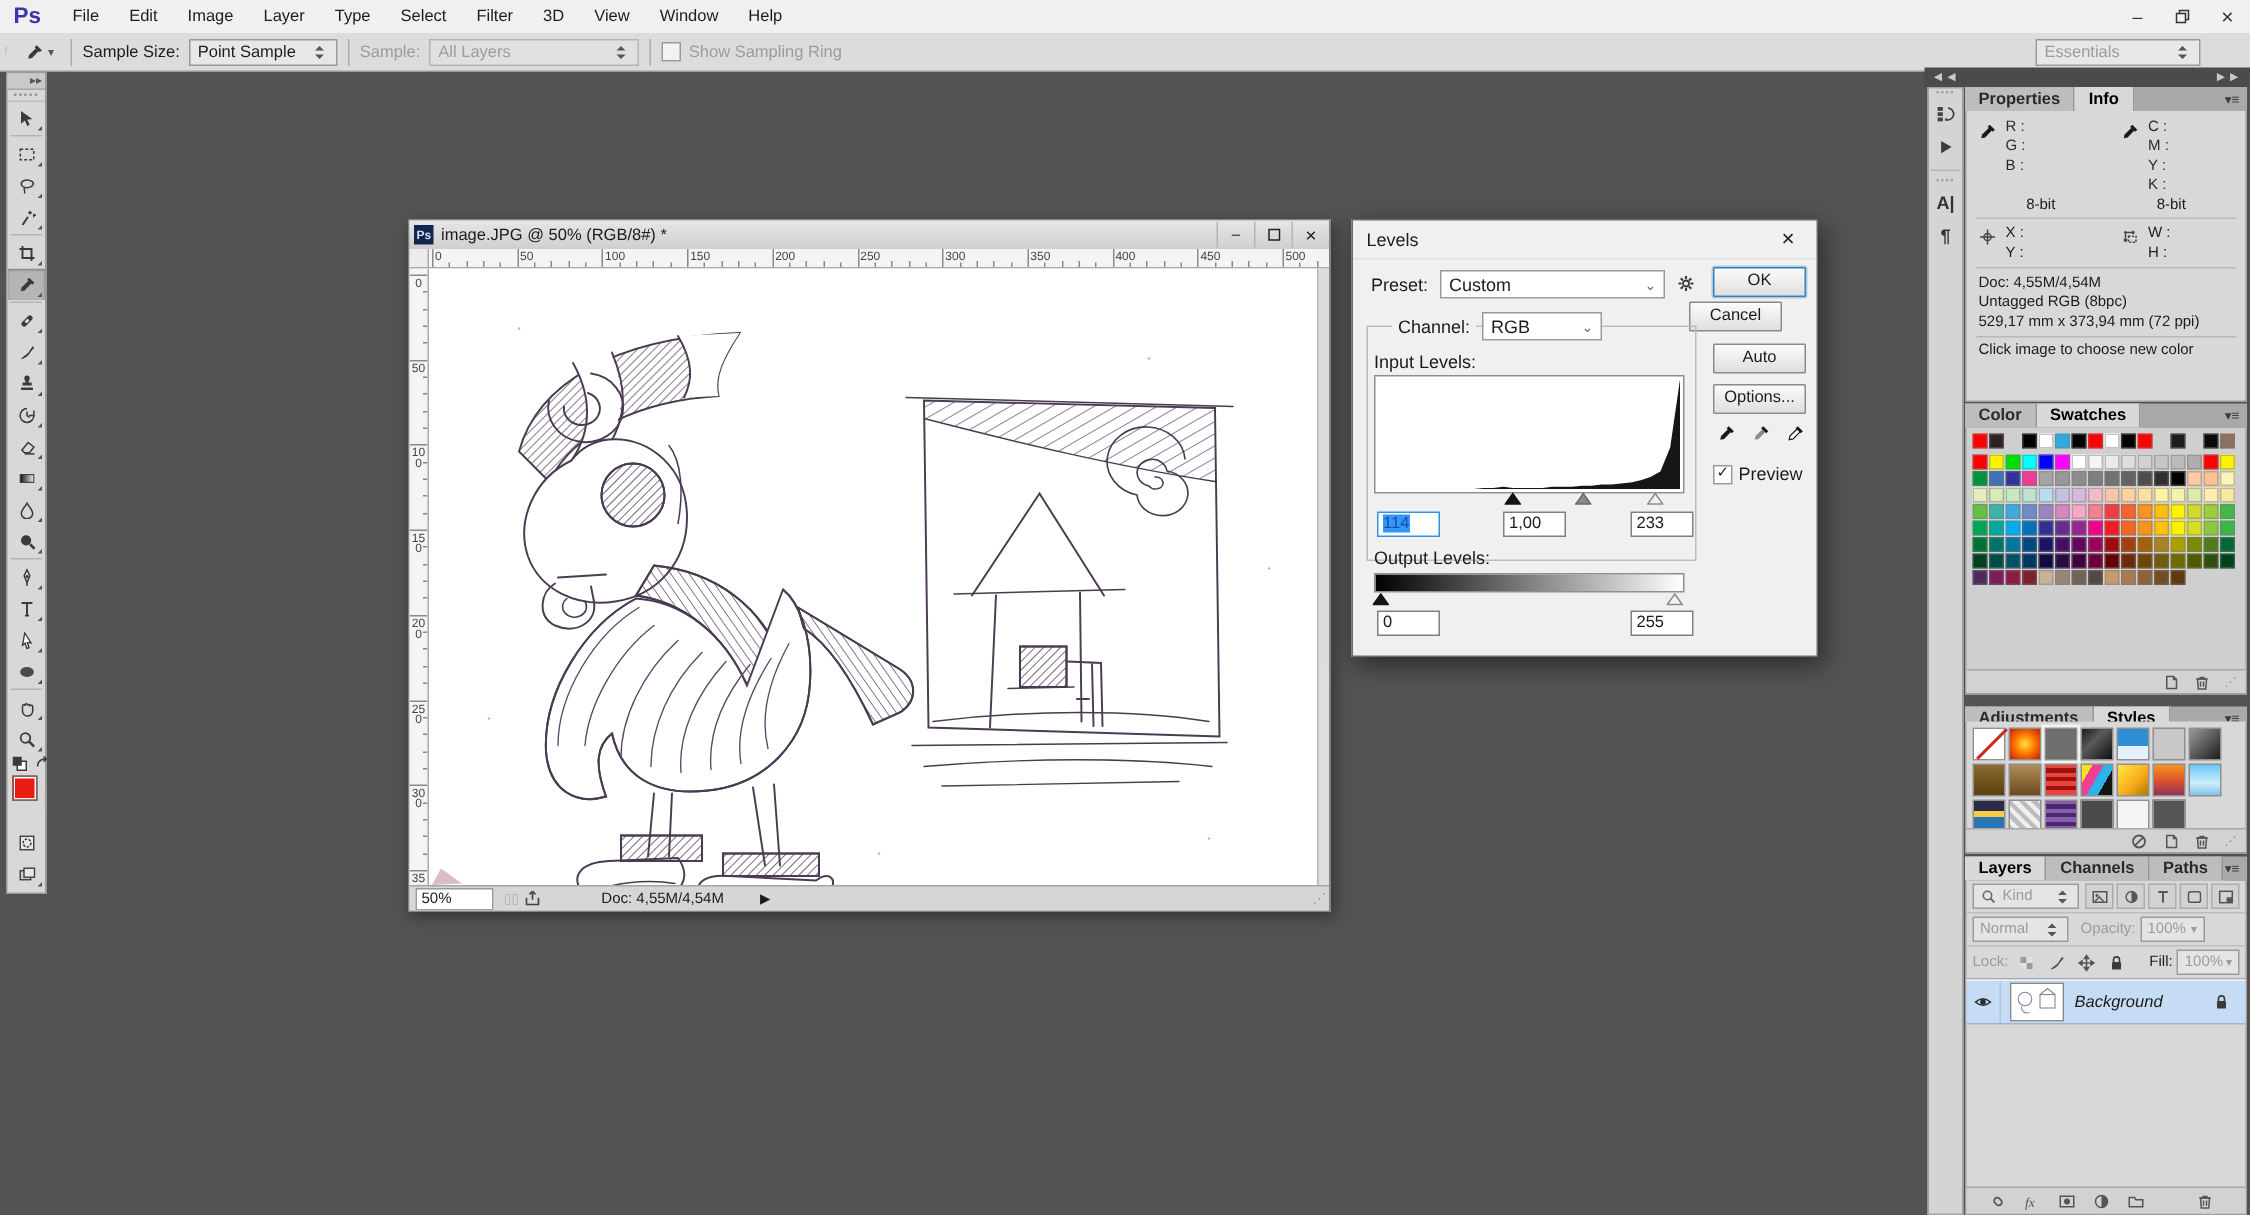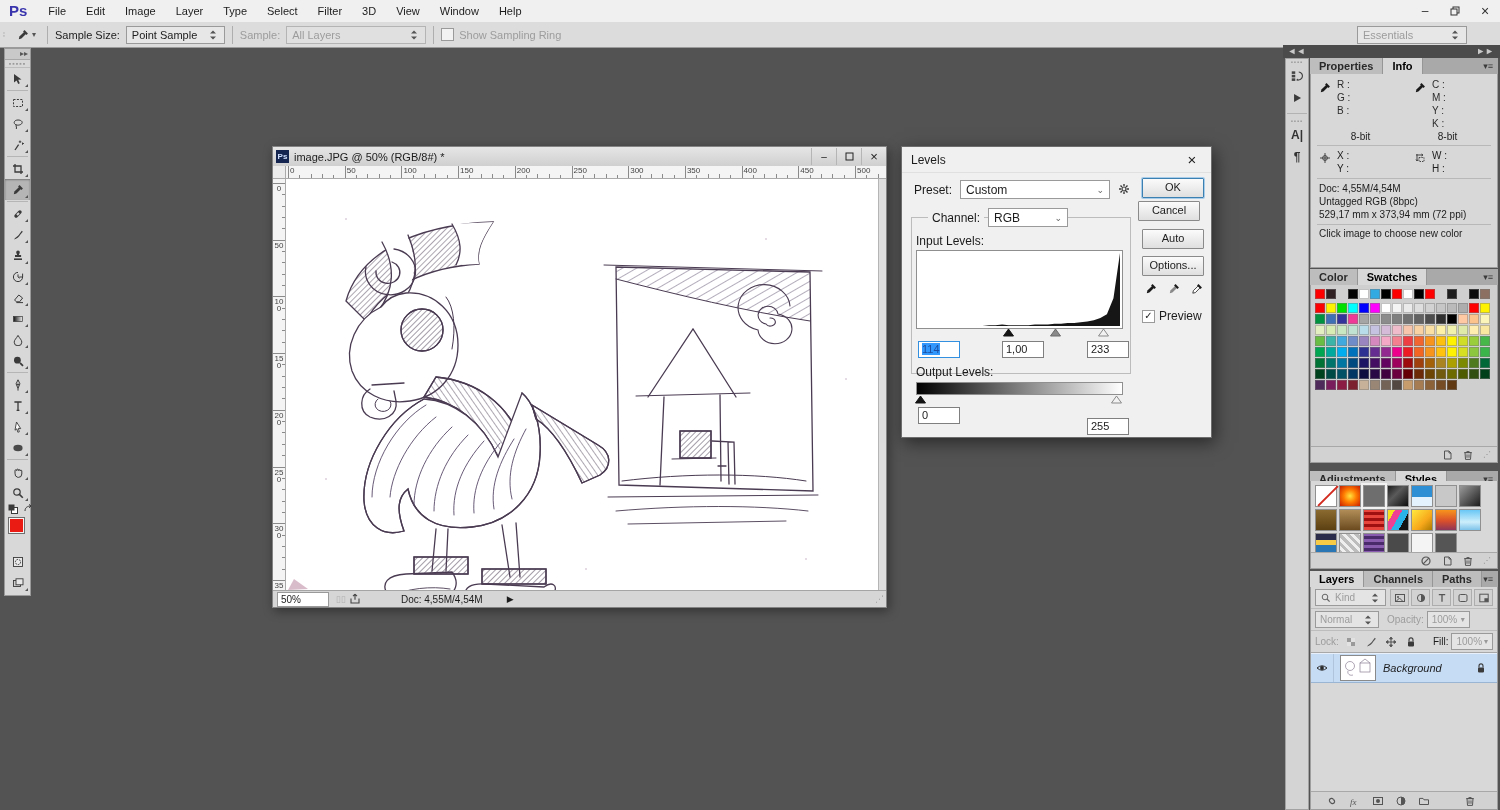--- a/index.html
+++ b/index.html
@@ -646,21 +646,21 @@
   </div>
   <span class="abs js-icon" style="left:216px;top:36px">
       <svg width="12" height="12" viewBox="0 0 12 12">
         <circle cx="6" cy="6" r="2" fill="none" stroke="#3a3a3a" stroke-width="1.2"></circle>
         <g stroke="#3a3a3a" stroke-width="1.4">
           <path d="M6,1 V3 M6,9 V11 M1,6 H3 M9,6 H11 M2.5,2.5 L4,4 M8,8 L9.5,9.5 M9.5,2.5 L8,4 M4,8 L2.5,9.5"></path>
         </g>
       </svg>
     </span>
   <div class="lv-btn default" style="left:240px;top:31px">OK</div>
-  <div class="lv-btn" style="left:236px;top:54px">Cancel</div>
+  <div class="lv-btn" style="left:224px;top:54px">Cancel</div>
   <div class="lv-btn" style="left:240px;top:82px">Auto</div>
   <div class="lv-btn" style="left:240px;top:109px">Options...</div>
   <span class="abs js-icon" style="left:243px;top:136px">
       <svg width="12" height="12" viewBox="0 0 12 12">
         <path d="M7.3,2.8 L9.2,4.7 L4.4,9.6 L1.8,10.2 L2.4,7.6 Z" fill="#1a1a1a"></path>
         <path d="M6.8,1.8 L10.2,5.2" stroke="#1a1a1a" stroke-width="2"></path>
       </svg>
     </span>
   <span class="abs js-icon" style="left:266px;top:136px">
       <svg width="12" height="12" viewBox="0 0 12 12">
@@ -720,21 +720,21 @@
           <path d="M5.5,1 L10.5,8 H0.5 Z" fill="#141414" stroke="#141414" stroke-width="1"></path>
         </svg>
       </div>
       <div class="tri" style="left: calc(100% - 10px); top: 0px;">
         <svg width="11" height="9" viewBox="0 0 11 9">
           <path d="M5.5,1 L10.5,8 H0.5 Z" fill="#f2f2f2" stroke="#8a8a8a" stroke-width="1"></path>
         </svg>
       </div>
     </div>
   <div class="lv-field" style="left:16px;top:260px"><span>0</span></div>
-  <div class="lv-field" style="left:185px;top:271px"><span>255</span></div>
+  <div class="lv-field" style="left:185px;top:260px"><span>255</span></div>
 </div>
 
 <div class="abs" id="dock-topbar-left">◄◄</div>
 <div class="abs" id="dock-topbar-right">►►</div>
 <div class="abs" id="dock-strip">
     <div class="strip-grip">▪▪▪▪</div>
     <div class="strip-icon">
       <svg width="14" height="14" viewBox="0 0 12 12">
         <rect x="1.5" y="2" width="3" height="2.2" fill="#444"></rect>
         <rect x="1.5" y="5" width="3" height="2.2" fill="#444"></rect>

